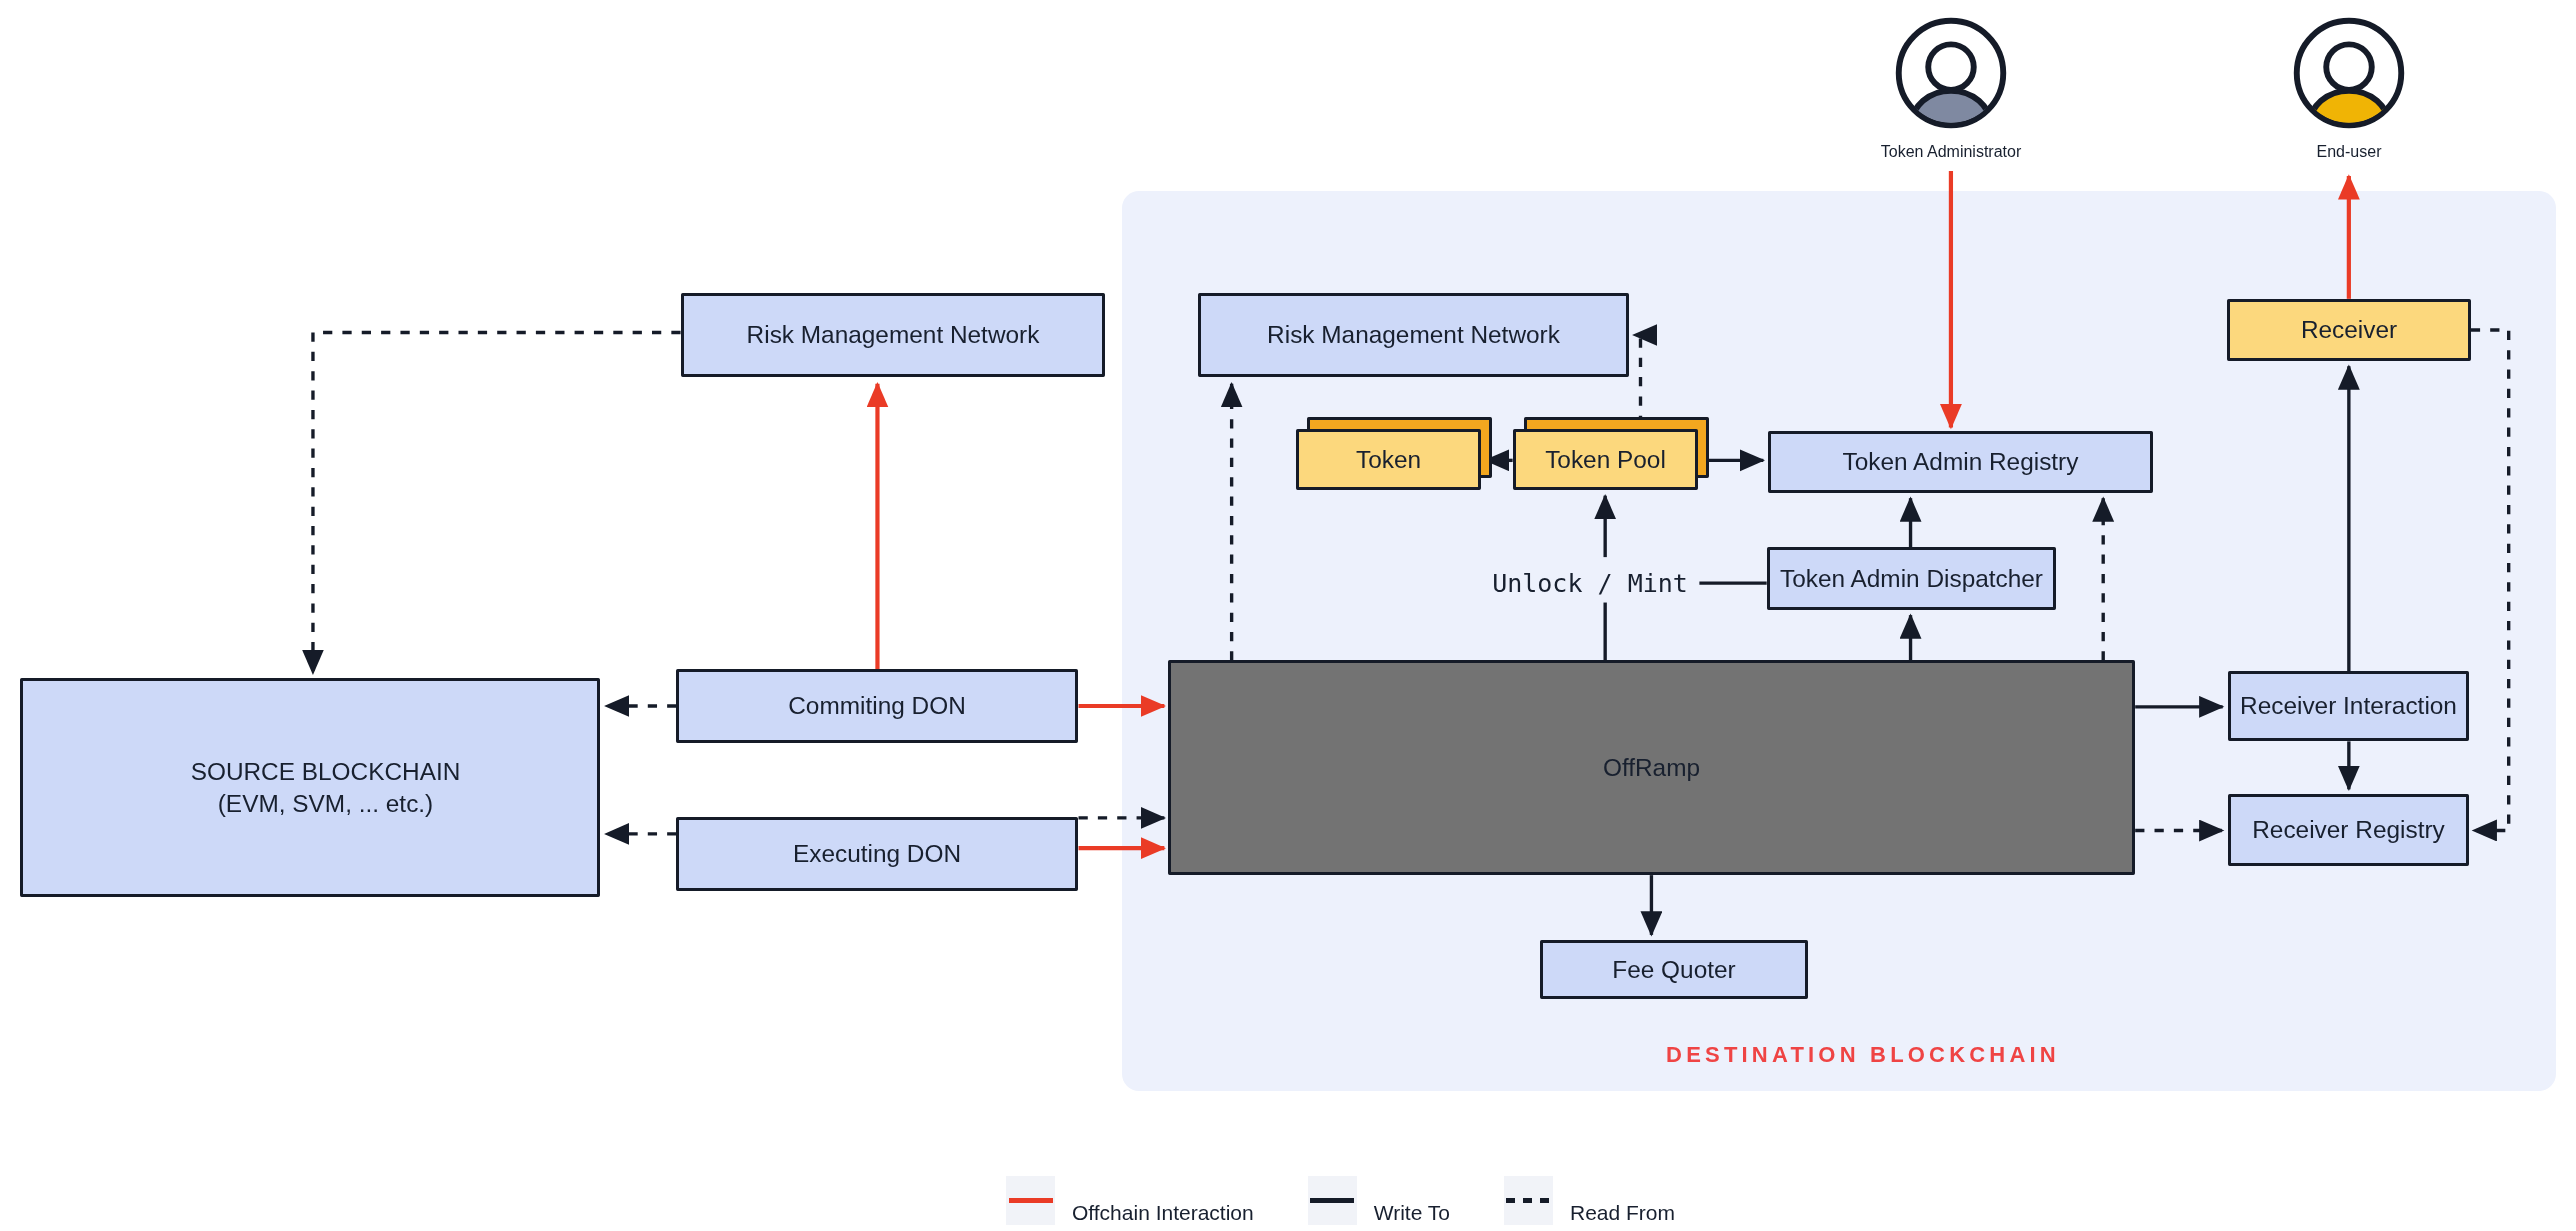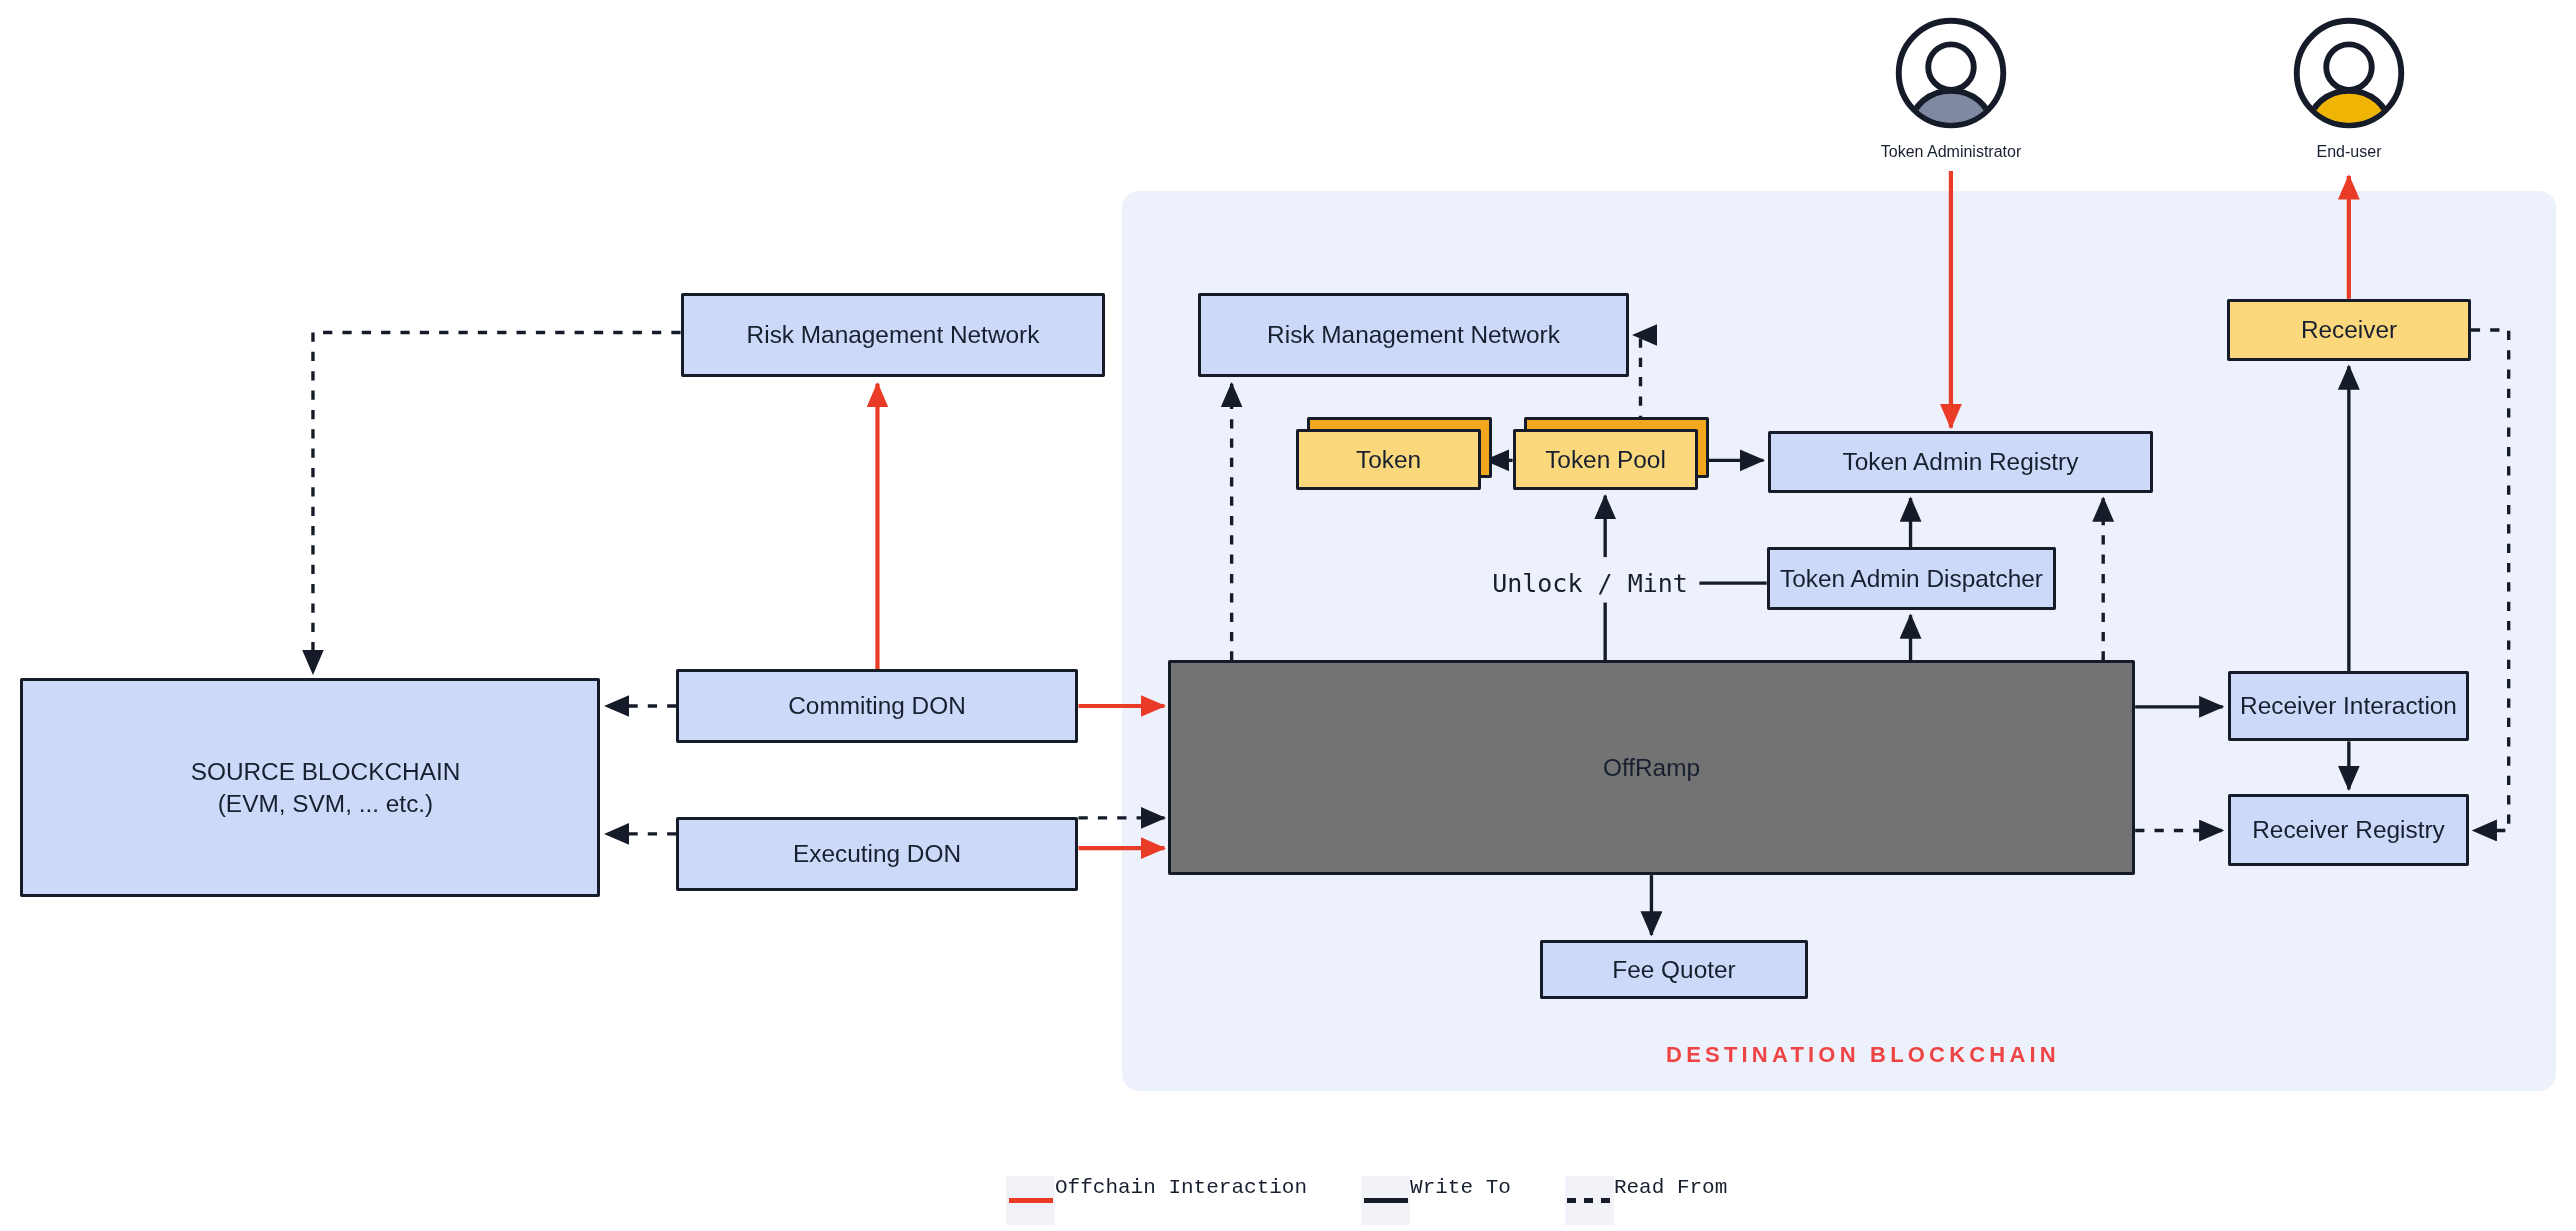--- a/index.html
+++ b/index.html
@@ -38,21 +38,21 @@
   }
   .unlock-mint{
     position:absolute;z-index:3;left:1590px;top:583px;transform:translate(-50%,-50%);
     font-family:"DejaVu Sans Mono","Liberation Mono",monospace;
     font-size:25px;font-weight:500;white-space:nowrap;
   }
   .legend{
     position:absolute;z-index:3;left:1006px;top:1176px;display:flex;
     align-items:center;gap:54px;
   }
-  .legend-item{display:flex;align-items:flex-start;font-family:Liberation Mono, monospace;}
+  .legend-item{display:flex;align-items:flex-end;gap:17px;}
   .legend-swatch{
     width:49px;height:49px;background:#f1f3f8;display:flex;
     align-items:center;justify-content:center;flex:none;
   }
   .legend-line{width:44px;height:4.2px;}
   .legend-line.offchain{background:#ea3b26;}
   .legend-line.write{background:#151b28;}
   .legend-line.read{
     background:repeating-linear-gradient(90deg,#151b28 0 9.3px,transparent 9.3px 17px);
   }

